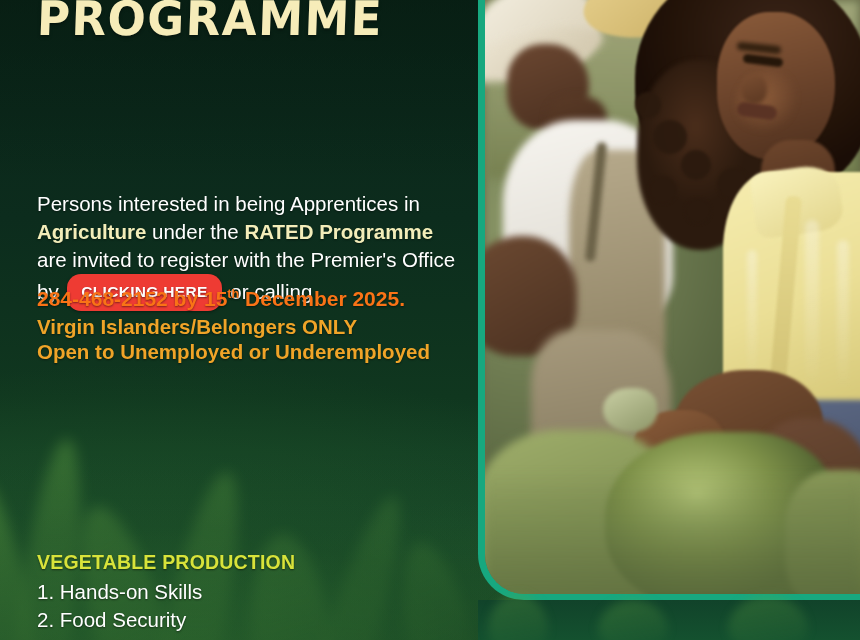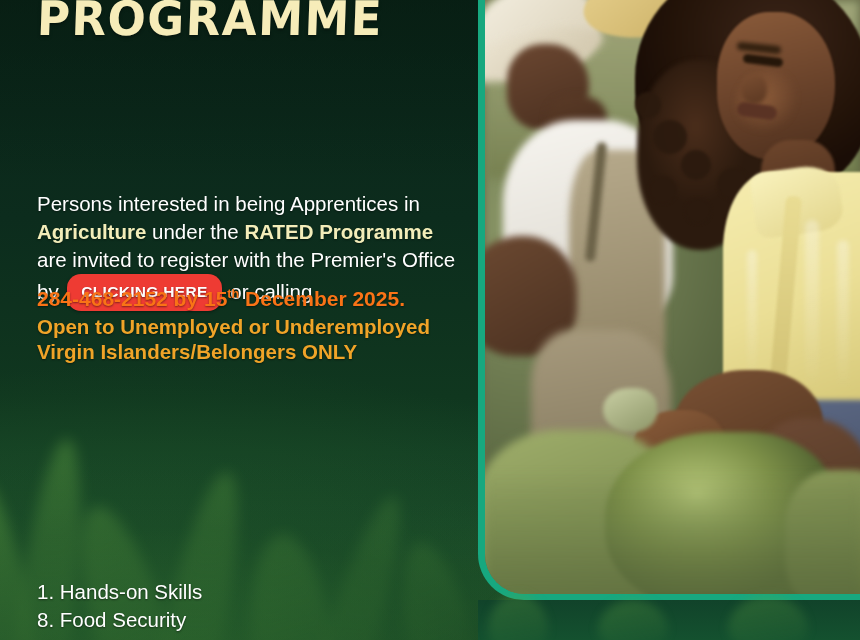--- a/index.html
+++ b/index.html
@@ -338,28 +338,29 @@
 
     <p class="para p-intro">
       <span>Persons interested in being Apprentices in </span><span class="hl-cream">Agriculture</span><span> under the </span><span class="hl-cream">RATED Programme</span><span> are invited to register with the Premier's Office by </span><span class="btn-link">CLICKING HERE</span><span> or calling</span>
     </p>
 
     <div class="phone-line">
       <span>284-468-2152</span><span> by </span><span>15</span><sup>th</sup><span> December 2025.</span>
     </div>
 
     <div class="orange-block">
+      <div>Virgin Islanders/Belongers ONLY</div>
       <div>Open to Unemployed or Underemployed</div>
-      <div>Virgin Islanders/Belongers ONLY</div>
     </div>
 
 
+    <div class="sec-head">VEGETABLE PRODUCTION</div>
     <ul class="sec-list">
       <li>1. Hands-on Skills</li>
-      <li>8. Food Security</li>
+      <li>2. Food Security</li>
     </ul>
   </div>
 
   <div class="photo-wrap">
     <div class="photo-border"></div>
     <div class="photo">
       <div class="ph ph-field"></div>
       <div class="ph ph-fieldtop"></div>
 
       <div class="ph ph-hat1"></div>

